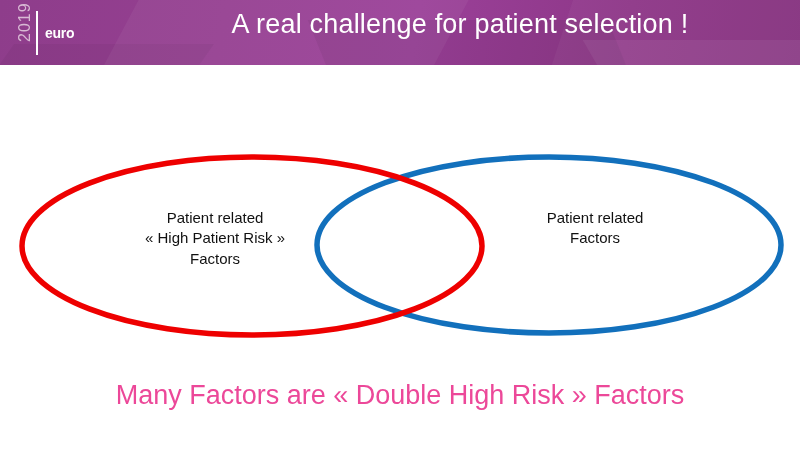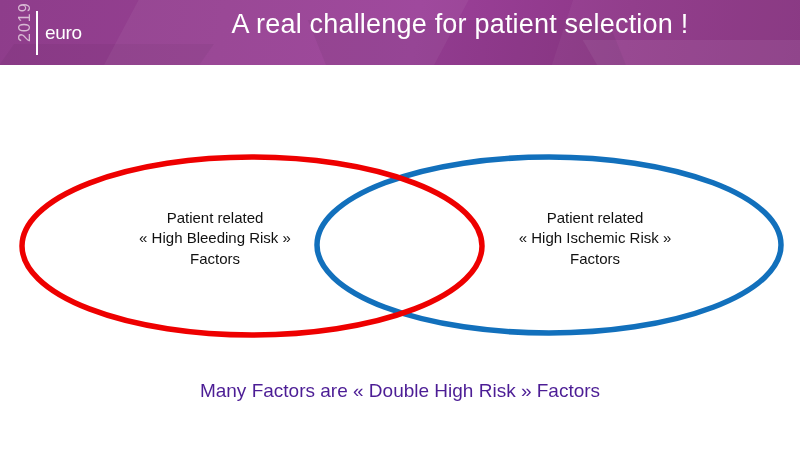--- a/index.html
+++ b/index.html
@@ -86,22 +86,22 @@
     margin: 0 7px 0 2px;
   }
   .logo-words {
     display: flex;
     flex-direction: column;
     justify-content: center;
     line-height: 1;
   }
   .logo-euro {
     color: #ffffff;
-    font-size: 19px;
-    font-weight: 400;
+    font-size: 14px;
+    font-weight: 700;
     letter-spacing: -0.3px;
     margin-bottom: 1px;
   }
   .logo-pcr {
     color: #ffffff;
     font-size: 31px;
     font-weight: bold;
     letter-spacing: -1.5px;
     line-height: 0.92;
   }
@@ -141,22 +141,22 @@
     white-space: nowrap;
   }
   .venn-label.left  { left: 100px; top: 143px; width: 230px; }
   .venn-label.right { left: 480px; top: 143px; width: 230px; }
 
   .caption {
     position: absolute;
     left: 0; top: 315px;
     width: 800px;
     text-align: center;
-    color: #4c1d95;
-    font-size: 19px;
+    color: #ec4899;
+    font-size: 27px;
     font-weight: 400;
     white-space: nowrap;
   }
 </style>
 </head>
 <body>
 
 <div class="header">
   <div class="facet f1"></div>
   <div class="facet f2"></div>
@@ -178,24 +178,23 @@
 <div class="diagram">
 
   <svg class="venn-svg" width="800" height="385" viewBox="0 0 800 385">
 
     <ellipse cx="549" cy="180" rx="232" ry="88" fill="none" stroke="#1270BC" stroke-width="5.5"></ellipse>
     <ellipse cx="252" cy="181" rx="230" ry="89" fill="none" stroke="#EE0000" stroke-width="5.5"></ellipse>
   </svg>
 
   <div class="venn-label left">
     <div>Patient related</div>
-    <div>« High Bleeding Risk »</div>
+    <div>« High Patient Risk »</div>
     <div>Factors</div>
   </div>
 
   <div class="venn-label right">
     <div>Patient related</div>
-    <div>« High Ischemic Risk »</div>
     <div>Factors</div>
   </div>
 
   <div class="caption">Many Factors are « Double High Risk » Factors</div>
 </div>
 
 </body></html>

